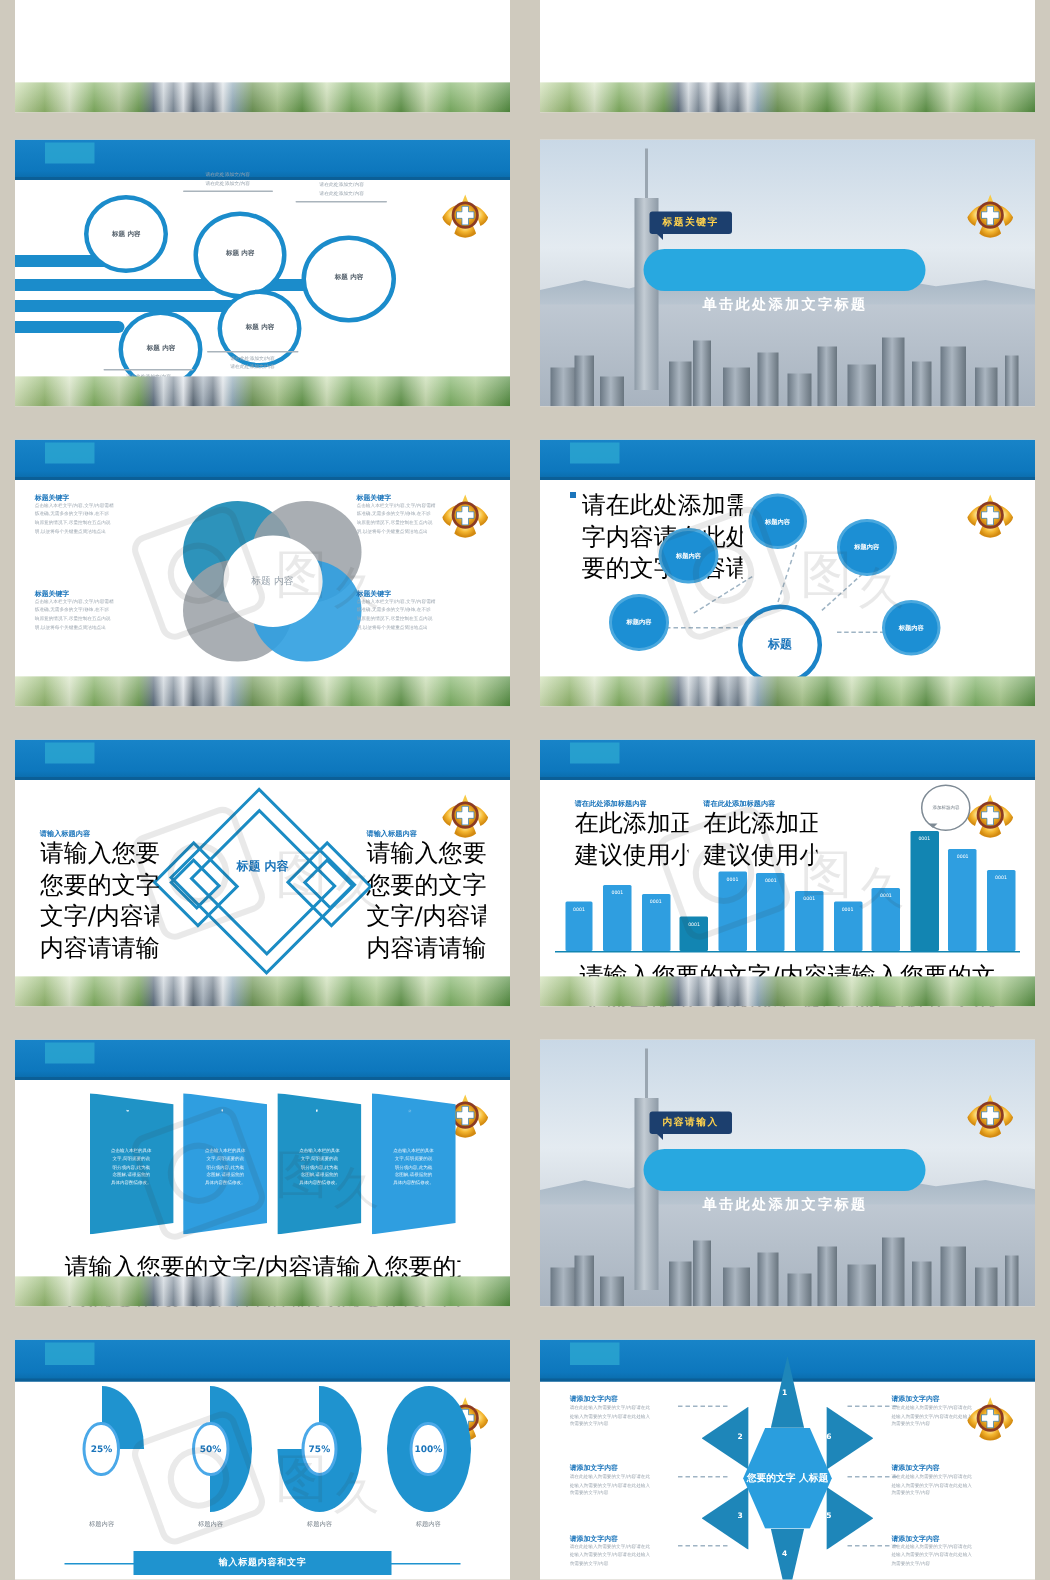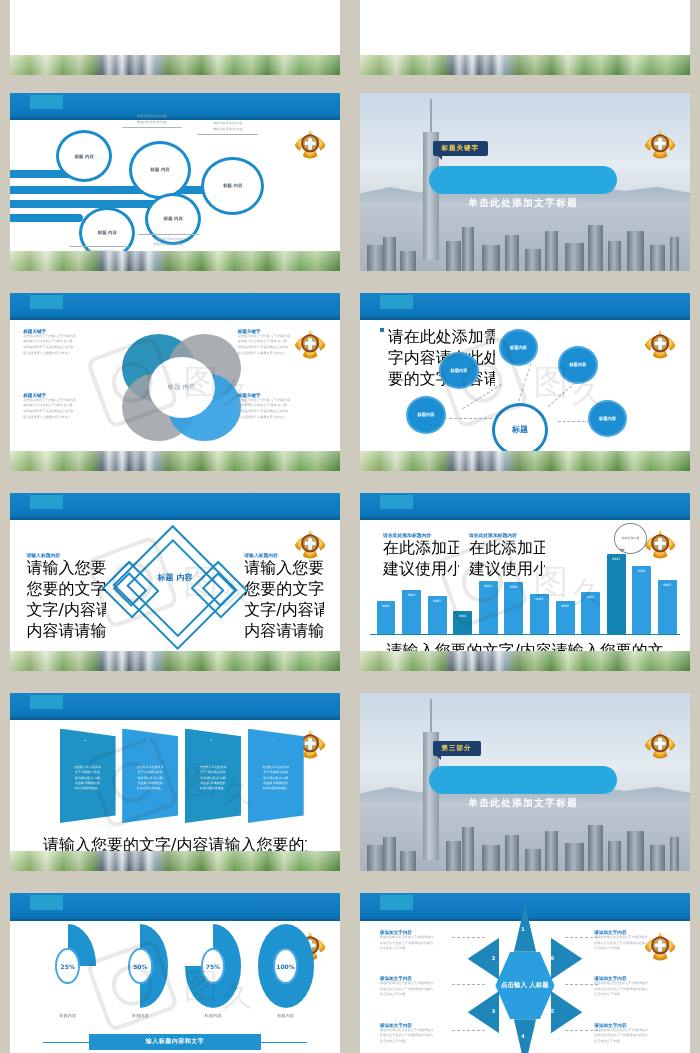--- a/index.html
+++ b/index.html
@@ -778,21 +778,21 @@
   <path d="M50 8 L57 26 L50 22 L43 26 Z" fill="#f7c945"></path>
   <path d="M8 50 C20 30 34 24 46 30 C34 40 26 52 22 66 C14 62 9 56 8 50Z" fill="url(#g1)"></path>
   <path d="M92 50 C80 30 66 24 54 30 C66 40 74 52 78 66 C86 62 91 56 92 50Z" fill="url(#g1)"></path>
   <path d="M30 80 C36 62 44 52 50 50 C56 52 64 62 70 80 C60 90 40 90 30 80Z" fill="url(#g1)"></path>
   <circle cx="50" cy="46" r="25" fill="#8d3b22"></circle>
   <circle cx="50" cy="46" r="20" fill="url(#g1)"></circle>
   <path d="M44 30h12v10h10v12H56v12H44V52H34V40h10z" fill="#fff" stroke="#1b75bb" stroke-width="1.2"></path>
  </g>
 </svg>
           </div>
-    <div class="sec-tag">第三部分</div>
+    <div class="sec-tag">内容请输入</div>
     <div class="sec-bar">
       <span>单击此处添加文字标题</span>
           </div>
   </div>
       </div>
     </div>
     <div class="cell" style="height: 168px; width: 350px; position: relative; overflow: hidden;">
       <div style="position: absolute; left: 10px; right: 10px; top: 8px; height: 185px; overflow: hidden;">
         <div class="slide">
    <div class="hdr">
@@ -882,21 +882,21 @@
 </svg>
           </div>
    <div class="star">
      <div class="spike" style="left:38%;top:-8%;width:24%;height:34%;clip-path:polygon(50% 0,100% 100%,0 100%)"></div>
             <div class="spike" style="left:-12%;top:16%;width:34%;height:30%;clip-path:polygon(0 50%,100% 0,100% 100%)"></div>
             <div class="spike" style="left:-12%;top:54%;width:34%;height:30%;clip-path:polygon(0 50%,100% 0,100% 100%)"></div>
             <div class="spike" style="left:38%;top:74%;width:24%;height:34%;clip-path:polygon(50% 100%,0 0,100% 0)"></div>
             <div class="spike" style="left:78%;top:54%;width:34%;height:30%;clip-path:polygon(100% 50%,0 0,0 100%)"></div>
             <div class="spike" style="left:78%;top:16%;width:34%;height:30%;clip-path:polygon(100% 50%,0 0,0 100%)"></div>
      <div class="hexc">
-       <b>点击输入
+       <b>您要的文字
 人标题</b>
             </div>
      <span class="snum" style="left:46%;top:8%">1</span>
             <span class="snum" style="left:14%;top:28%">2</span>
             <span class="snum" style="left:14%;top:66%">3</span>
             <span class="snum" style="left:46%;top:84%">4</span>
             <span class="snum" style="left:78%;top:66%">5</span>
             <span class="snum" style="left:78%;top:28%">6</span>
    </div>
    <div class="sblk" style="left:6%;top:20%">

